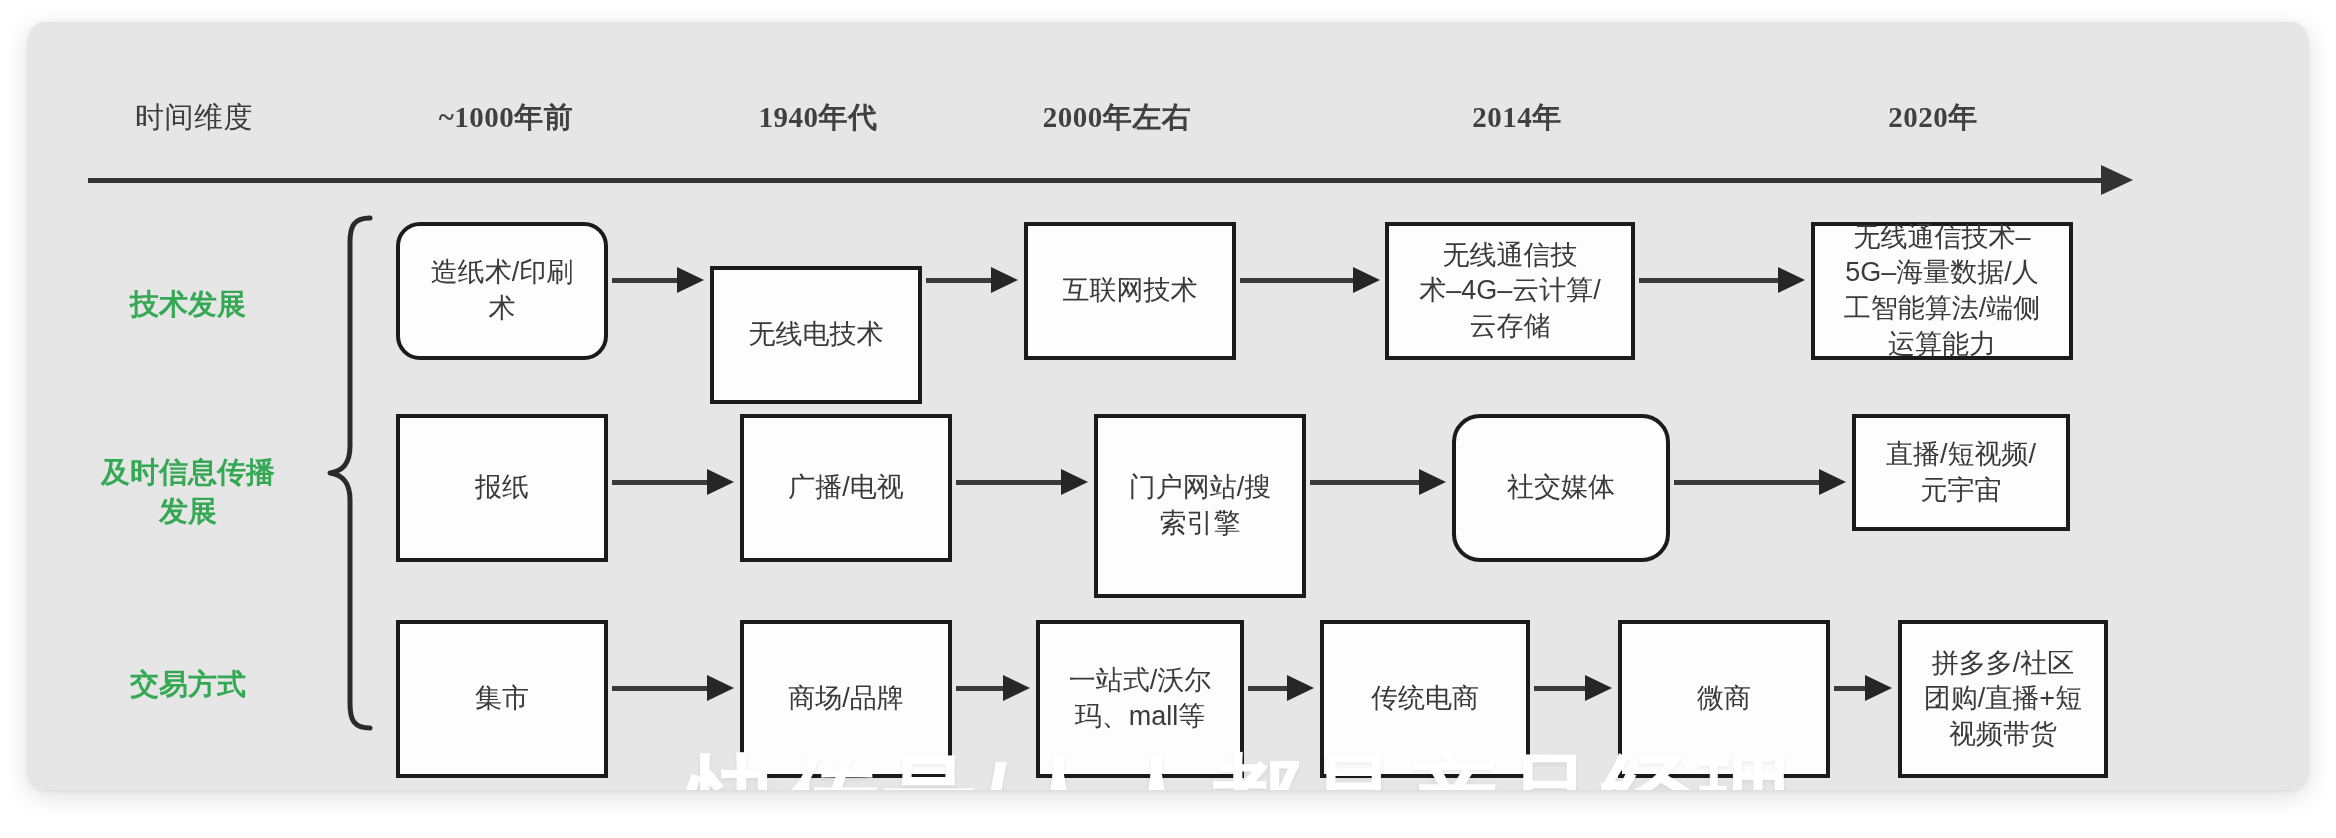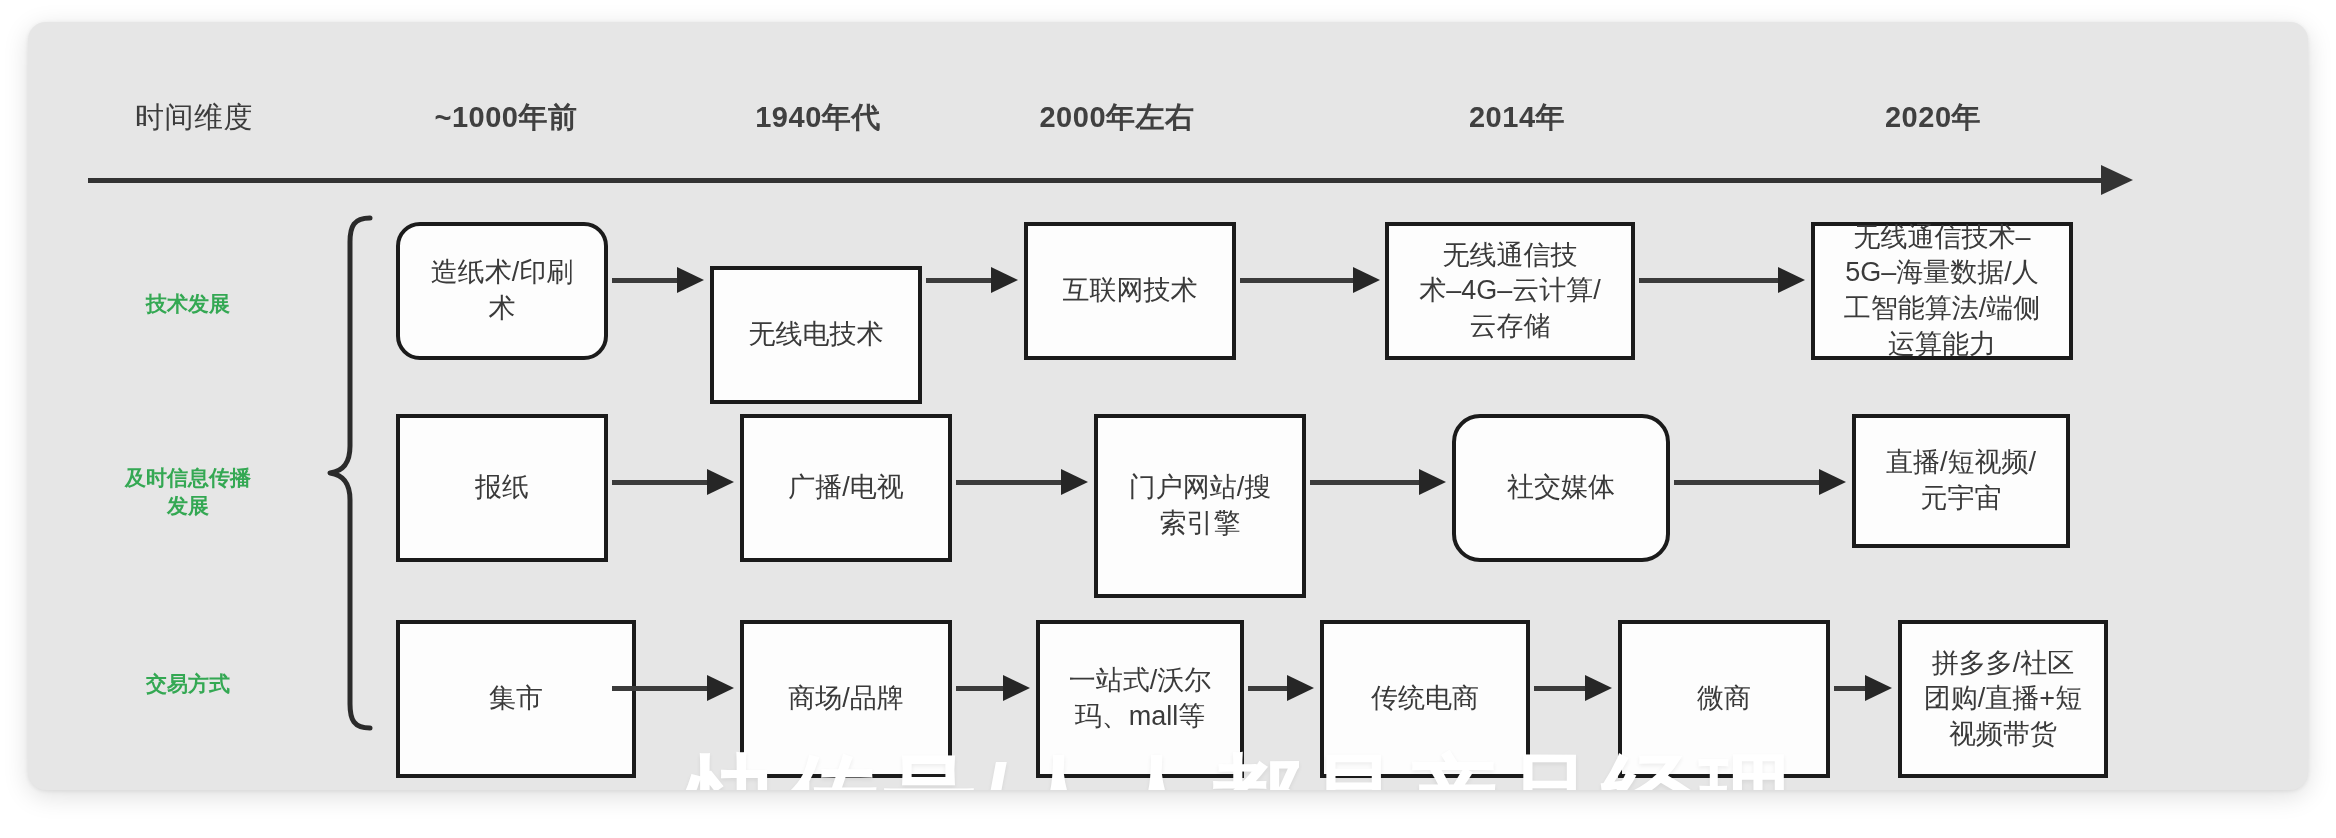--- a/index.html
+++ b/index.html
@@ -37,20 +37,21 @@
     height: 150px;
   }
   .header-cell {
     position: absolute;
     top: 96px;
     transform: translate(-50%, -50%);
     white-space: nowrap;
     font-size: 29px;
     font-weight: bold;
     letter-spacing: 0.5px;
+    font-family: Liberation Serif, serif;
   }
   #time-dimension-label {
     color: #3c3c3c;
     font-weight: normal;
     font-size: 29px;
   }
   .era-label { color: #404040; }
 
   
   #timeline-axis {
@@ -80,21 +81,21 @@
   }
 
   
   .row-label {
     position: absolute;
     left: 40px;
     width: 240px;
     text-align: center;
     transform: translateY(-50%);
     color: #34a853;
-    font-size: 21px;
+    font-size: 29px;
     font-weight: bold;
     line-height: 1.34;
   }
   #row-brace {
     position: absolute;
     left: 296px;
     top: 192px;
     width: 54px;
     height: 518px;
     pointer-events: none;
@@ -214,42 +215,42 @@
       </div>
     </div>
     <div class="flow-row">
       <div class="row-label" style="top: 470px; white-space: pre-line;">及时信息传播
 发展</div>
       <div class="flow-box" style="left: 368px; top: 392px; width: 212px; height: 148px;">报纸</div>
       <div class="flow-box" style="left: 712px; top: 392px; width: 212px; height: 148px; text-align: center;">广播/电视</div>
       <div class="flow-box" style="left: 1066px; top: 392px; width: 212px; height: 184px;">门户网站/搜
 索引擎</div>
       <div class="flow-box" style="left: 1424px; top: 392px; width: 218px; height: 148px; border-radius: 28px;">社交媒体</div>
-      <div class="flow-box" style="left: 1824px; top: 392px; width: 218px; height: 134px;">直播/短视频/
+      <div class="flow-box" style="left: 1824px; top: 392px; width: 218px; height: 117px;">直播/短视频/
 元宇宙</div>
       <div class="flow-arrow" style="left: 584px; top: 449px; width: 122px;">
         <div class="shaft"></div>
         <div class="head"></div>
       </div>
       <div class="flow-arrow" style="left: 928px; top: 449px; width: 132px;">
         <div class="shaft"></div>
         <div class="head"></div>
       </div>
       <div class="flow-arrow" style="left: 1282px; top: 449px; width: 136px;">
         <div class="shaft"></div>
         <div class="head"></div>
       </div>
       <div class="flow-arrow" style="left: 1646px; top: 449px; width: 172px;">
         <div class="shaft"></div>
         <div class="head"></div>
       </div>
     </div>
     <div class="flow-row">
       <div class="row-label" style="top: 662px; white-space: pre-line;">交易方式</div>
-      <div class="flow-box" style="left: 368px; top: 598px; width: 240px; height: 158px;">集市</div>
+      <div class="flow-box" style="left: 368px; top: 598px; width: 212px; height: 158px;">集市</div>
       <div class="flow-box" style="left: 712px; top: 598px; width: 212px; height: 158px;">商场/品牌</div>
       <div class="flow-box" style="left: 1008px; top: 598px; width: 208px; height: 158px;">一站式/沃尔
 玛、mall等</div>
       <div class="flow-box" style="left: 1292px; top: 598px; width: 210px; height: 158px;">传统电商</div>
       <div class="flow-box" style="left: 1590px; top: 598px; width: 212px; height: 158px;">微商</div>
       <div class="flow-box" style="left: 1870px; top: 598px; width: 210px; height: 158px;">拼多多/社区
 团购/直播+短
 视频带货</div>
       <div class="flow-arrow" style="left: 584px; top: 655px; width: 122px;">
         <div class="shaft"></div>

